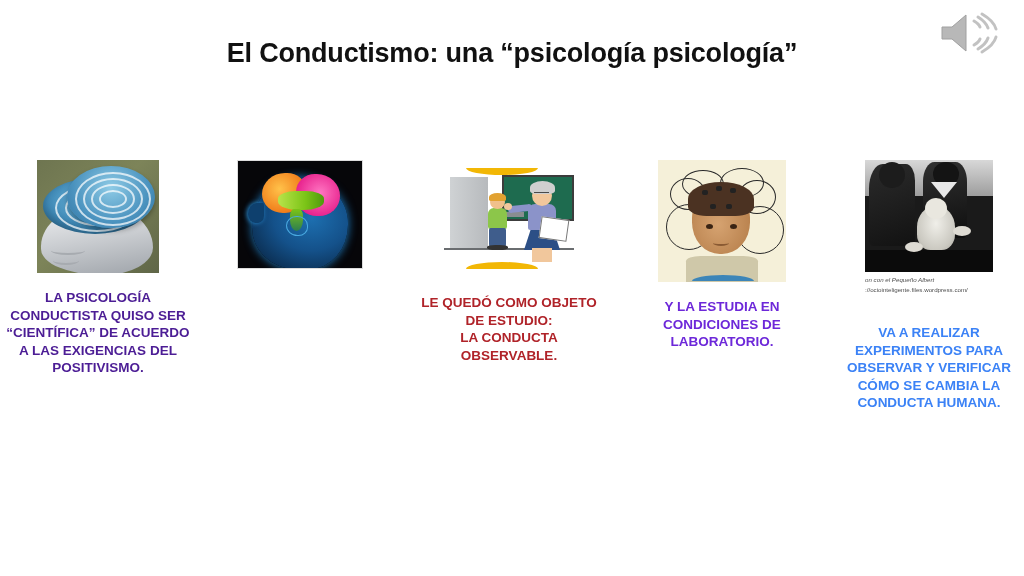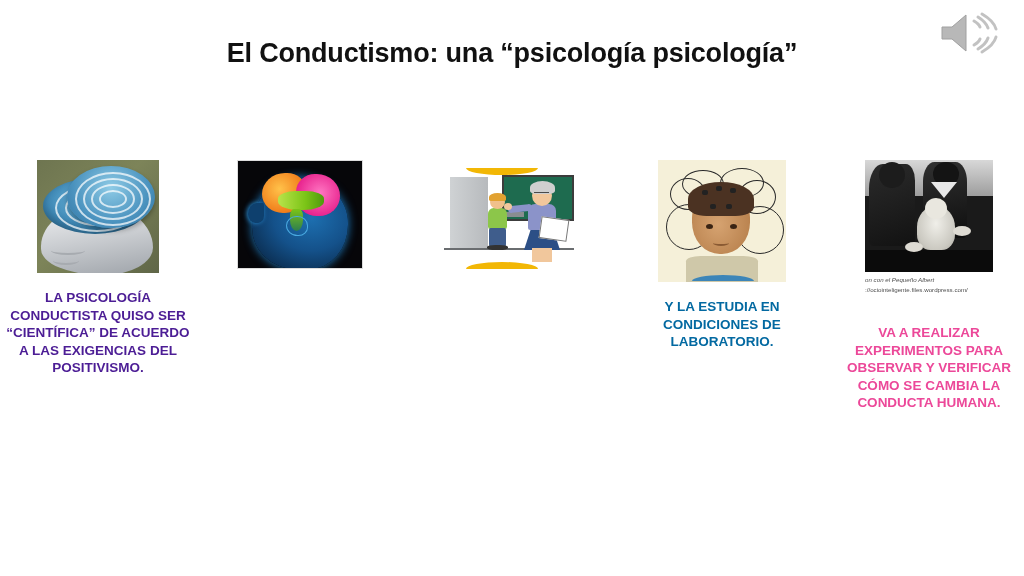--- a/index.html
+++ b/index.html
@@ -275,22 +275,22 @@
     font-size: 6.2px;
     line-height: 1.55;
     font-style: italic;
   }
   #albert-caption .cap2 { font-style: normal; }
 
   
   .txt-red   { color: #4c1d95; }
   .txt-dred  { color: #b02329; }
   .txt-black { color: #1a1a1a; }
-  .txt-blue  { color: #0369a1; }
-  .txt-green { color: #ec4899; margin-top: 30px; }
+  .txt-blue  { color: #6d28d9; }
+  .txt-green { color: #3b82f6; margin-top: 30px; }
 
   #text-1 { font-size: 13.5px; }
   #text-2 { font-size: 12.2px; }
   #text-3 { font-size: 13.5px; }
   #text-3 .line-a { font-weight: bold; }
   #text-3 .line-b { font-weight: bold; }
   #text-4 { font-size: 13.5px; }
   #text-5 { font-size: 13.5px; }
 </style>
 </head>
@@ -364,20 +364,24 @@
       <div class="cls-t-body"></div>
       <div class="cls-t-arm"></div>
       <div class="cls-t-hand"></div>
       <div class="cls-t-head"></div>
       <div class="cls-t-hair"></div>
       <div class="cls-t-glass"></div>
       <div class="cls-paper"></div>
       <div class="arc-yellow arc-bottom"></div>
     </div>
   </div>
+  <div class="col-text txt-dred" id="text-3">
+    <div class="line-a">LE QUEDÓ COMO OBJETO DE ESTUDIO:</div>
+    <div class="line-b">LA CONDUCTA OBSERVABLE.</div>
+  </div>
 </div>
 
 <div class="column" id="col-4">
   <div class="col-img-wrap" style="width:128px;">
     <div id="pic-eeg-child">
       <div class="eeg-wire" style="left:12px; top:18px; width:34px; height:30px;"></div>
       <div class="eeg-wire" style="left:24px; top:10px; width:40px; height:26px;"></div>
       <div class="eeg-wire" style="left:62px; top:8px;  width:42px; height:28px;"></div>
       <div class="eeg-wire" style="left:80px; top:20px; width:36px; height:32px;"></div>
       <div class="eeg-wire" style="left:8px;  top:44px; width:44px; height:44px;"></div>

